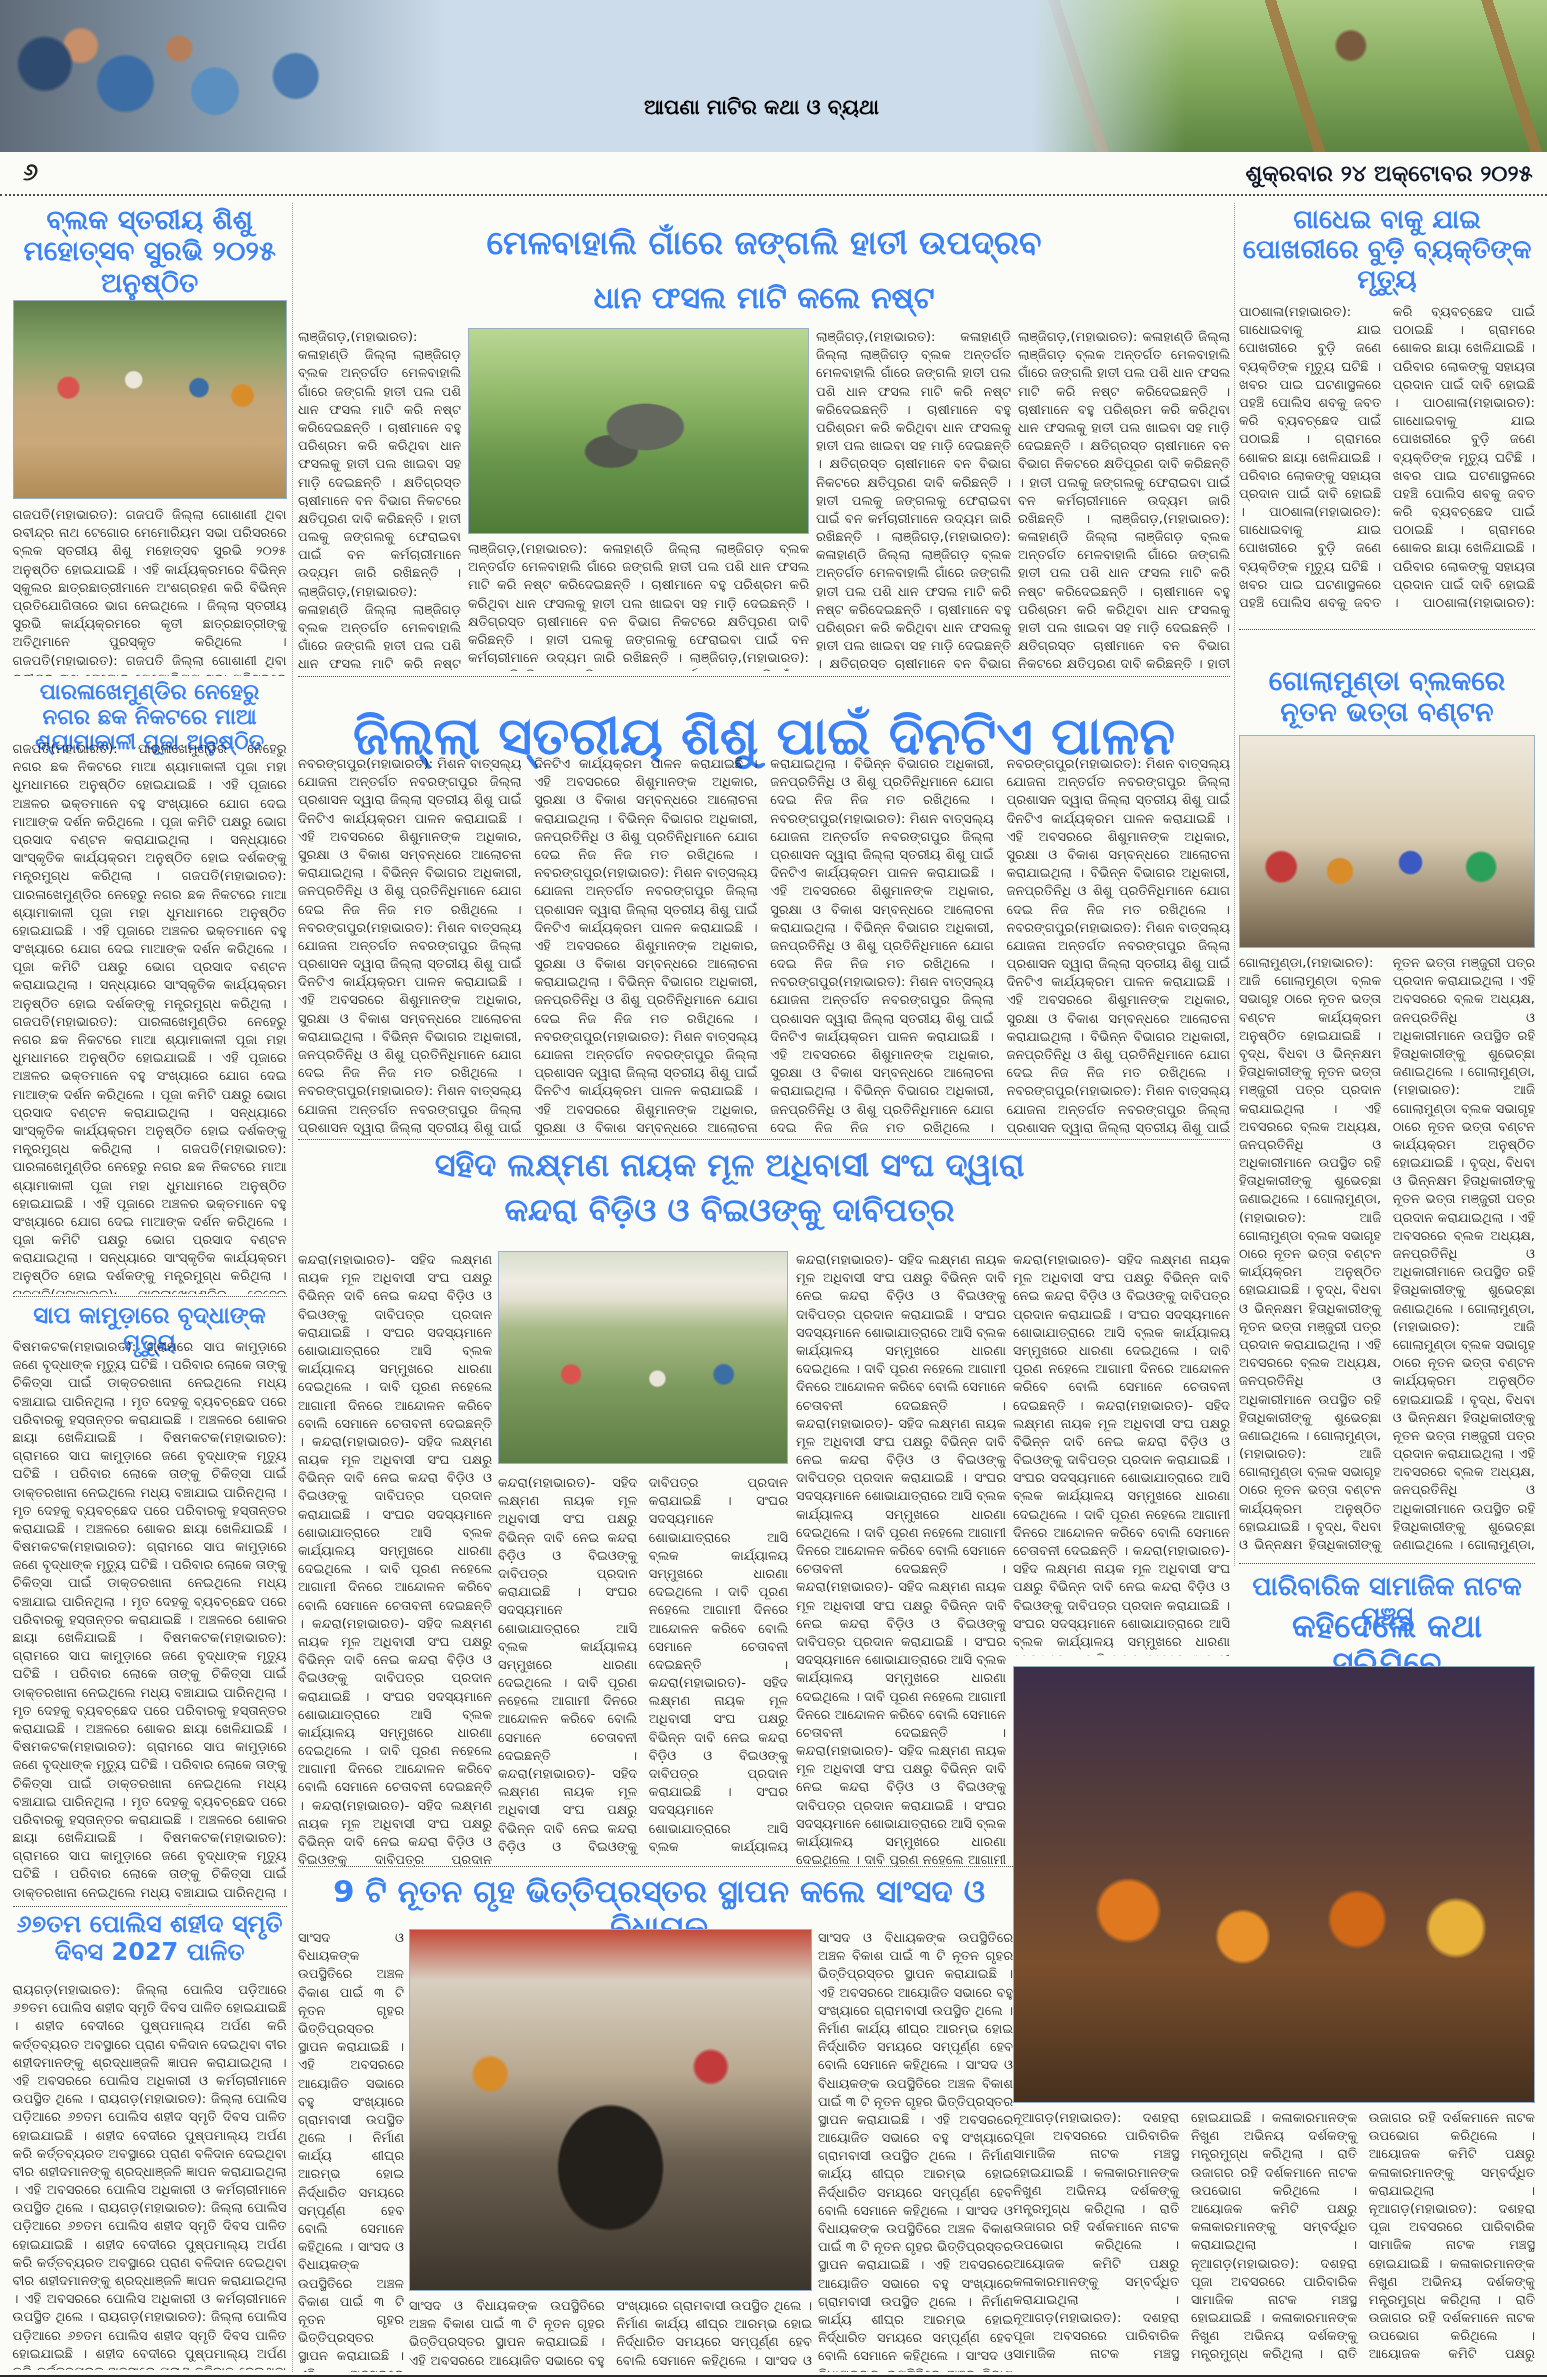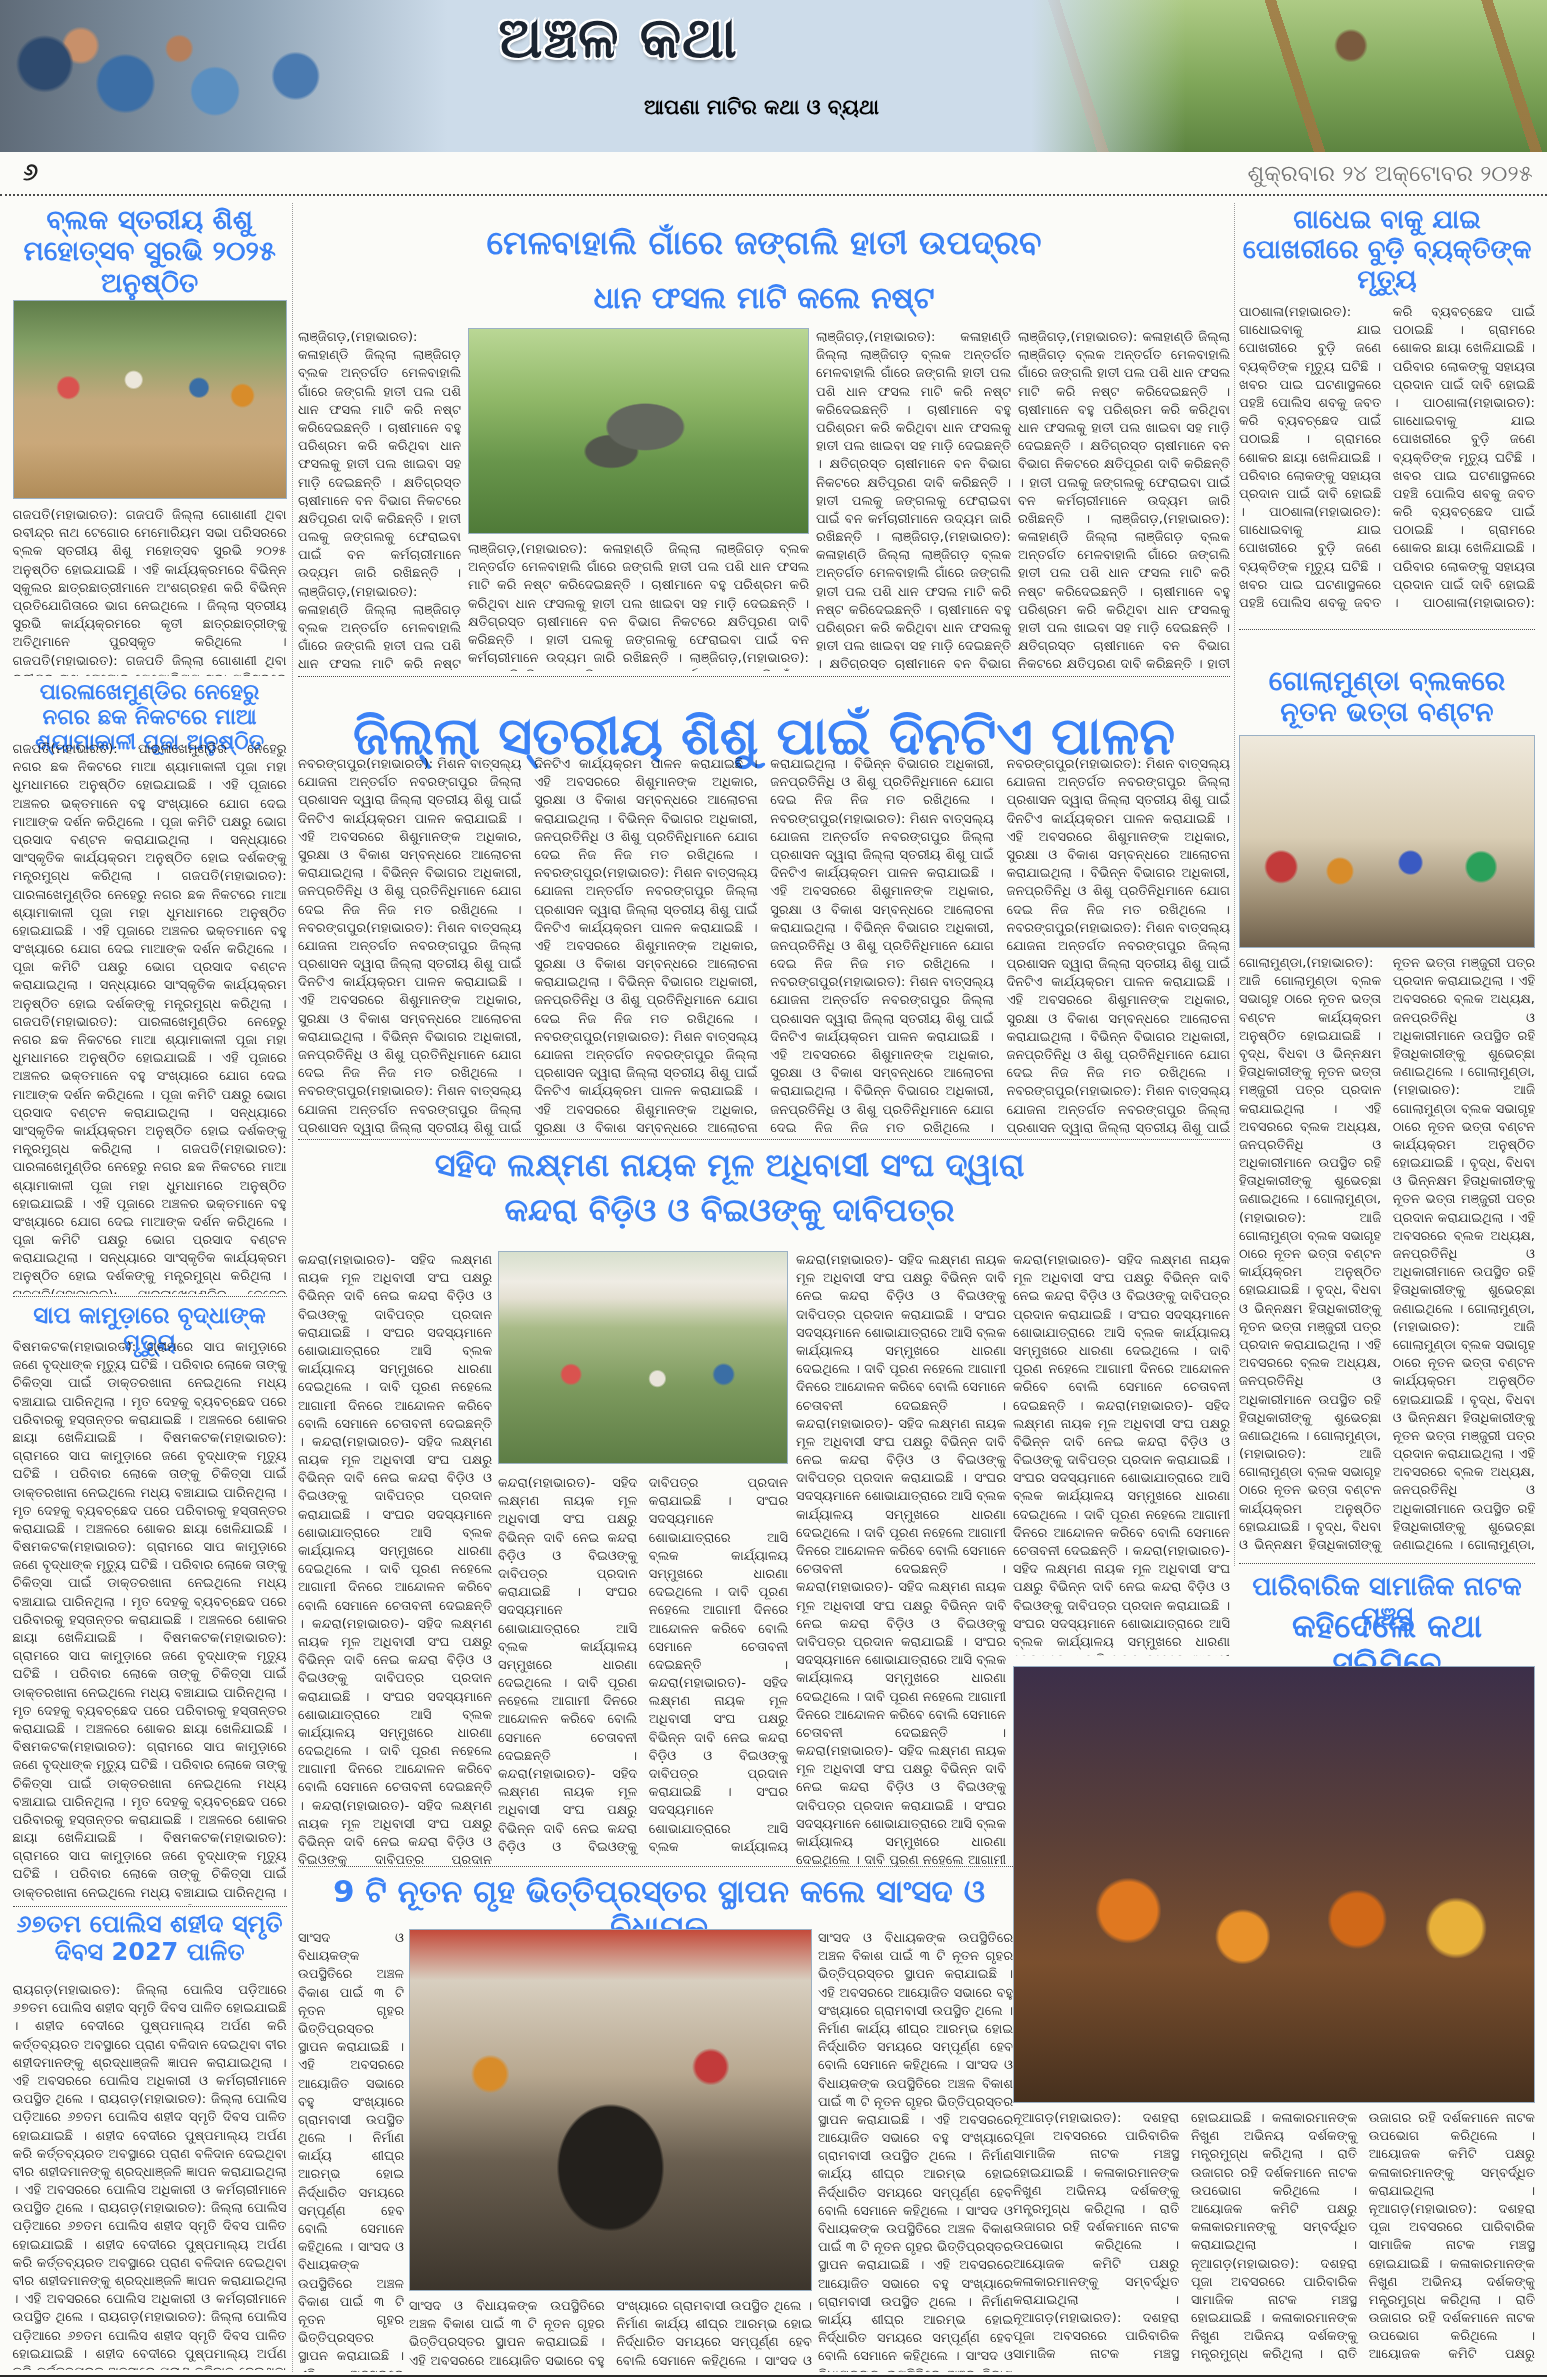--- a/index.html
+++ b/index.html
@@ -33,21 +33,21 @@
   #ph-header-right{
     left:1031px;top:0;width:516px;height:152px;border:none;
     background:
       linear-gradient(90deg,rgba(205,220,234,1) 0%,rgba(205,220,234,0) 30%),
       radial-gradient(circle at 62% 30%,#7a5a3e 0 4%,transparent 5%),
       repeating-linear-gradient(72deg,transparent 0 63px,rgba(160,118,66,.85) 63px 74px,transparent 74px 206px),
       linear-gradient(180deg,#aecb85 0%,#7fa659 55%,#5d8440 100%);
   }
   
   .pageno{left:23px;top:158px;font-size:24px;font-weight:700;color:#222}
-  .edition-date{right:14.3px;top:160px;font-size:22.4px;font-weight:400;color:#737373;text-align:right;width:448px}
+  .edition-date{right:14.3px;top:160px;font-size:22.4px;font-weight:700;color:#0f172a;text-align:right;width:448px}
   .dot-h{border-top:2.7px dotted #4a4a4a}
   .dot-v{border-left:1.8px dotted #9a9a9a}
   
   .hl{font-weight:700;text-align:center;line-height:1.16;color:#3b82f6}
   .bt{font-size:13px;line-height:1.4;text-align:justify;overflow:hidden;color:#1e1e1e}
   .c2{column-count:2;column-gap:11.7px}
   .c3{column-count:3;column-gap:11.7px}
   .c4{column-count:4;column-gap:12.6px}
   
   #ph-surabhi{background:
@@ -82,21 +82,20 @@
       radial-gradient(circle at 66% 58%,#d06818 0 6%,transparent 7%),
       radial-gradient(circle at 85% 60%,#e8b13a 0 5%,transparent 6%),
       linear-gradient(180deg,#3c2f4a 0%,#5a3f38 38%,#7a4f2e 68%,#46301e 100%)}
 </style>
 </head>
 <body>
 
 <div class="abs header-band">
   <div class="abs" id="ph-header-left"></div>
   <div class="abs" id="ph-header-right"></div>
-  <div class="abs masthead">ଅଞ୍ଚଳ କଥା</div>
   <div class="abs tagline">ଆପଣା ମାଟିର କଥା ଓ ବ୍ୟଥା</div>
 </div>
 
 <div class="abs pageno">୬</div>
 <div class="abs edition-date">ଶୁକ୍ରବାର  ୨୪ ଅକ୍ଟୋବର ୨୦୨୫</div>
 <div class="abs dot-h" style="left:0;top:194px;width:1547px"></div>
 
 <div class="abs dot-v" style="left:292px;top:203px;height:2169px"></div>
 <div class="abs dot-v" style="left:1234px;top:203px;height:1363px"></div>
 

